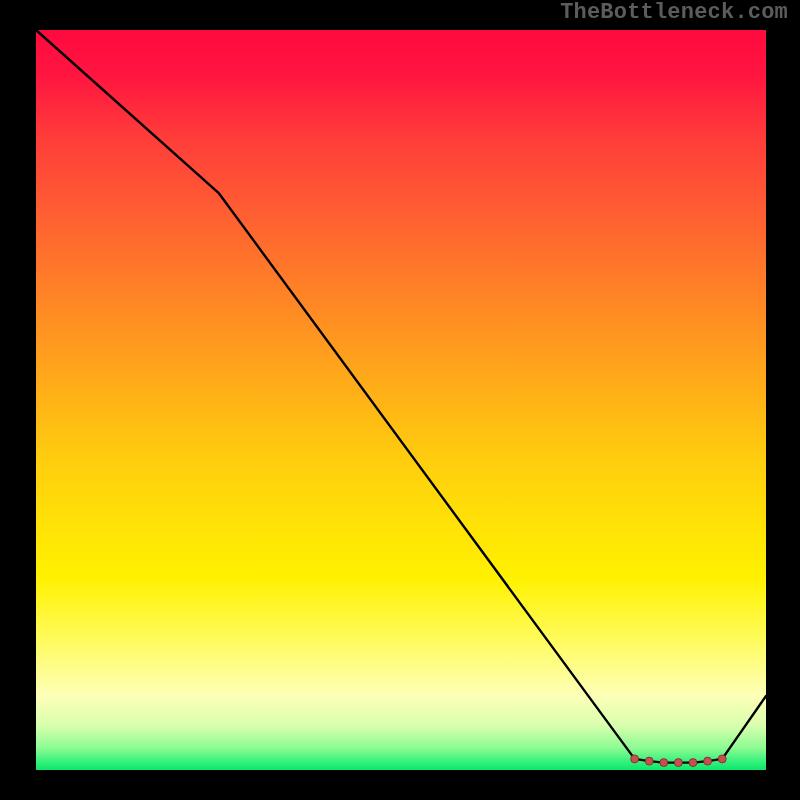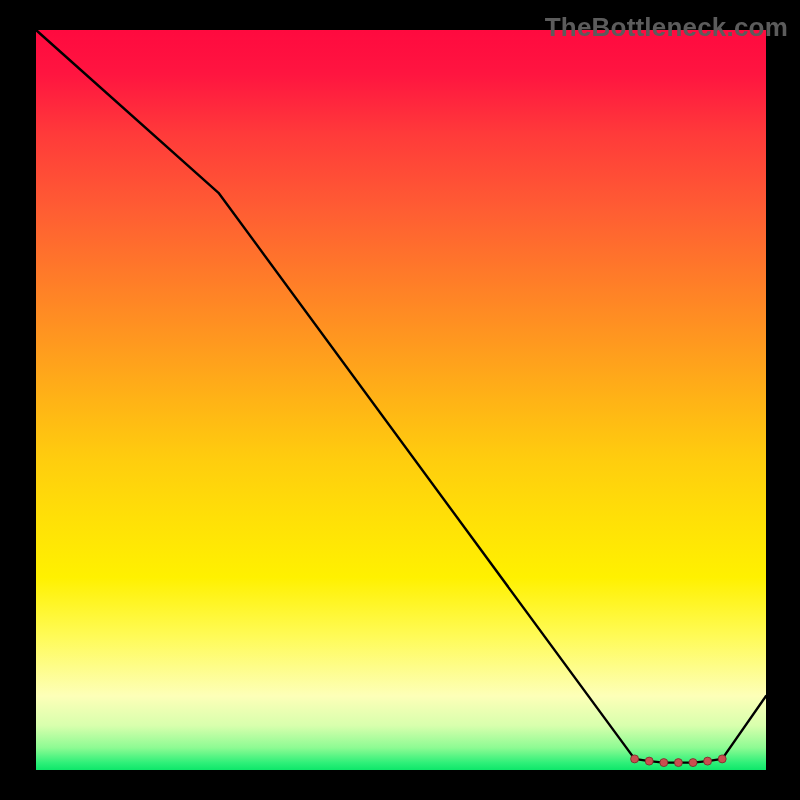--- a/index.html
+++ b/index.html
@@ -12,27 +12,28 @@
     font-family: Arial, Helvetica, sans-serif;
   }
   .frame {
     position: relative;
     width: 800px;
     height: 800px;
     background: #000;
   }
   .watermark {
     position: absolute;
-    top: 12px;
+    top: 0;
     right: 12px;
     color: #5c5c5c;
-    font-size: 26px;
+    font-size: 22px;
     font-weight: bold;
     z-index: 10;
     letter-spacing: 0.2px;
+    font-family: Liberation Mono, monospace;
   }
   .plot-area {
     position: absolute;
     left: 36px;
     top: 30px;
     width: 730px;
     height: 740px;
     background: linear-gradient(to bottom,
       #ff0a3f 0%,
       #ff1540 6%,

